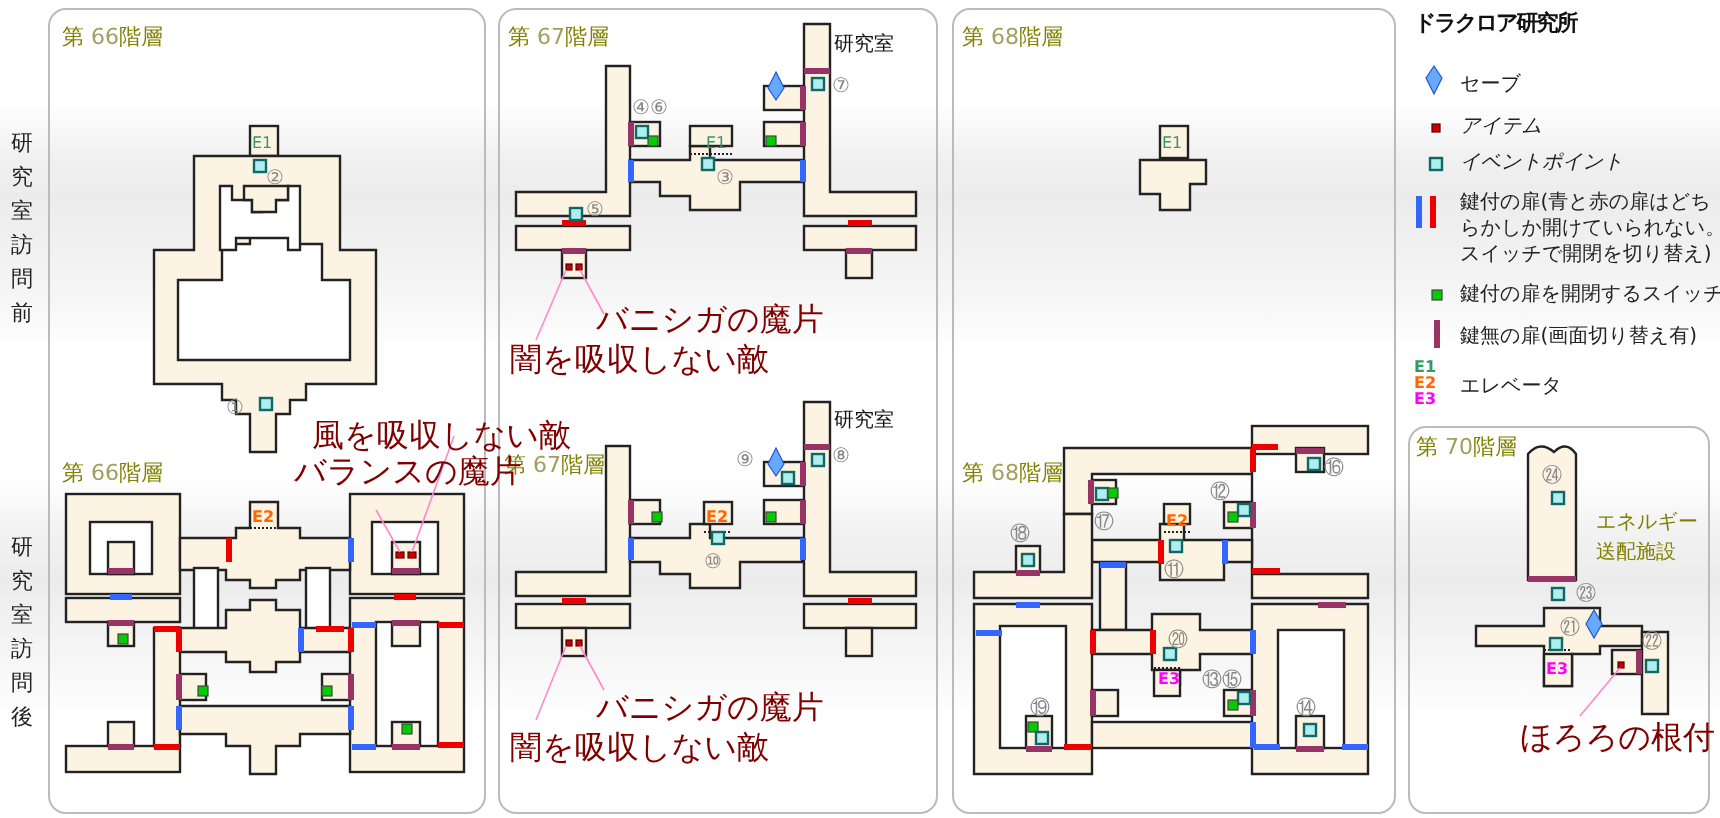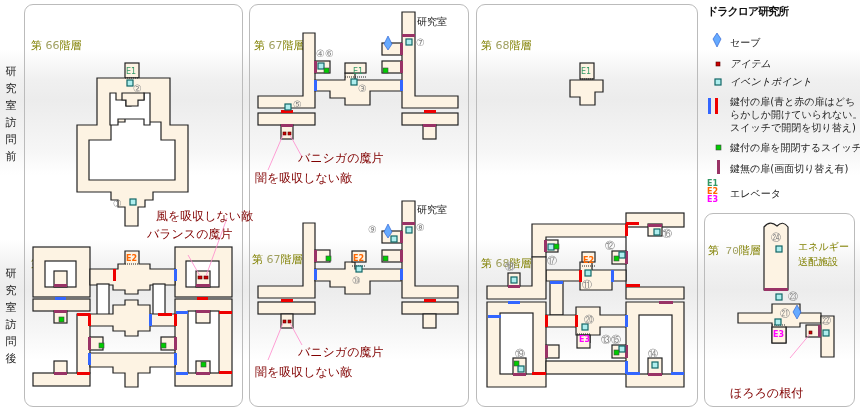--- a/index.html
+++ b/index.html
@@ -1,27 +1,27 @@
 <!DOCTYPE html>
 <html><head>
 <meta charset="utf-8">
 <style>
   html,body{margin:0;padding:0;}
   body{width:860px;height:409px;position:relative;overflow:hidden;
     background:linear-gradient(#fff 0px,#fff 50px,#f0f0f0 80px,#ececec 100px,#f6f6f6 150px,#fff 175px,#fff 240px,#f2f2f2 265px,#ececec 290px,#f6f6f6 330px,#fff 360px);
     font-family:"DejaVu Sans",sans-serif;}
   .side{position:absolute;left:4px;width:14px;font-size:11px;line-height:17px;color:#222;text-align:center;}
   .panel{position:absolute;border:1px solid #bbb;border-radius:9px;background:transparent;}
-  .ftitle{position:absolute;font-size:11px;color:#808000;white-space:nowrap;margin-top:27px;}
+  .ftitle{position:absolute;font-size:11px;color:#808000;white-space:nowrap;}
   .ftitle .num{color:#a0a060;}
   svg.map{position:absolute;left:0;top:0;overflow:visible;}
   .legend-title{position:absolute;left:707px;top:4px;font-size:11px;font-weight:bold;color:#111;letter-spacing:-1px;white-space:nowrap;}
   .leg{position:absolute;left:730px;font-size:10px;color:#222;white-space:nowrap;line-height:13px;}
   .legicon{position:absolute;}
-  .note{position:absolute;font-size:12px;color:#800000;white-space:nowrap;}
+  .note{position:absolute;font-size:16px;color:#800000;white-space:nowrap;}
   .lab{position:absolute;font-size:10px;color:#111;white-space:nowrap;}
   .olive{color:#808000;}
 </style>
 </head>
 <body>
 
 <div class="side" style="top:63px;">
   <div>研</div>
   <div>究</div>
   <div>室</div>
@@ -42,21 +42,21 @@
 <div class="panel" style="left:249px;top:4px;width:218px;height:401px;"></div>
 <div class="panel" style="left:476px;top:4px;width:220px;height:401px;"></div>
 <div class="panel" style="left:704px;top:213px;width:149px;height:192px;"></div>
 
 <div class="ftitle" style="left:31px;top:11px;"><span>第</span> <span class="num">66</span><span>階層</span></div>
 <div class="ftitle" style="left:31px;top:229px;"><span>第</span> <span class="num">66</span><span>階層</span></div>
 <div class="ftitle" style="left:254px;top:11px;"><span>第</span> <span class="num">67</span><span>階層</span></div>
 <div class="ftitle" style="left:252px;top:225px;"><span>第</span> <span class="num">67</span><span>階層</span></div>
 <div class="ftitle" style="left:481px;top:11px;"><span>第</span> <span class="num">68</span><span>階層</span></div>
 <div class="ftitle" style="left:481px;top:229px;"><span>第</span> <span class="num">68</span><span>階層</span></div>
-<div class="ftitle" style="left:708px;top:216px;font-family:Liberation Mono, monospace;"><span>第</span> <span class="num">70</span><span>階層</span></div>
+<div class="ftitle" style="left:708px;top:216px;"><span>第</span> <span class="num">70</span><span>階層</span></div>
 
 <svg class="map" width="860" height="409">
   <defs>
     <style>
       .r{fill:#fdf3e3;stroke:#222;stroke-width:1.2;}
       .bl{fill:#3366ff;} .rd{fill:#ee0000;} .pd{fill:#993366;}
       .sw{fill:#00cc00;stroke:#444;stroke-width:.6;}
       .ev{fill:#aeeeee;stroke:#116666;stroke-width:1.2;}
       .it{fill:#cc0000;stroke:#550000;stroke-width:.6;}
       .pk{stroke:#ff88cc;stroke-width:.8;fill:none;}
@@ -330,22 +330,22 @@
 </svg>
 
 <div class="lab" style="left:417px;top:15px;">研究室</div>
 <div class="lab" style="left:417px;top:203px;">研究室</div>
 <div class="note" style="left:156px;top:208px;">風を吸収しない敵</div>
 <div class="note" style="left:123px;top:226px;margin-left:24px;">バランスの魔片</div>
 <div class="note" style="left:298px;top:150px;">バニシガの魔片</div>
 <div class="note" style="left:255px;top:170px;">闇を吸収しない敵</div>
 <div class="note" style="left:298px;top:344px;">バニシガの魔片</div>
 <div class="note" style="left:255px;top:364px;">闇を吸収しない敵</div>
-<div class="note" style="left:730px;top:359px;margin-top:26px;">ほろろの根付</div>
-<div class="lab olive" style="left:798px;top:239px;line-height:15px;">
+<div class="note" style="left:760px;top:359px;">ほろろの根付</div>
+<div class="lab olive" style="left:798px;top:255px;line-height:15px;font-family:Liberation Mono, monospace;">
   <div>エネルギー</div>
   <div>送配施設</div>
 </div>
 
 <div class="legend-title">ドラクロア研究所</div>
 <div class="leg" style="top:36px;">セーブ</div>
 <div class="leg" style="top:57px;font-style:italic;">アイテム</div>
 <div class="leg" style="top:75px;font-style:italic;">イベントポイント</div>
 <div class="leg" style="top:95px;">
   <div>鍵付の扉(青と赤の扉はどち</div>

